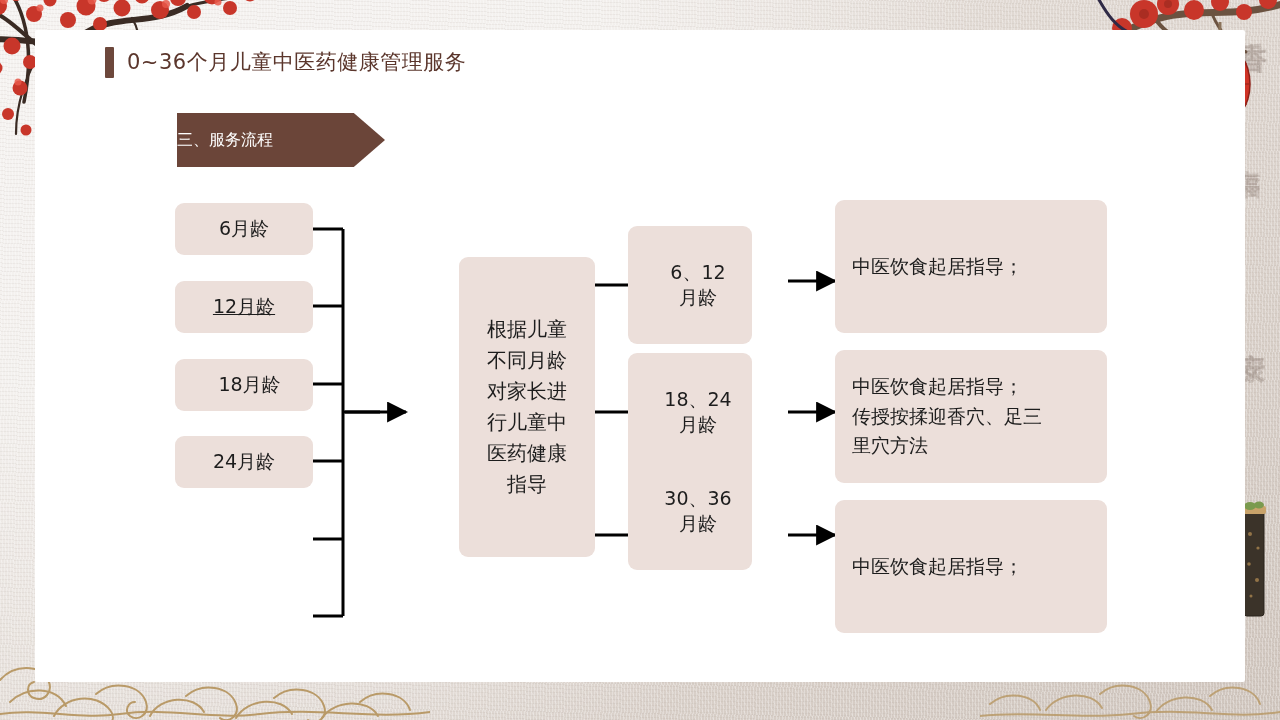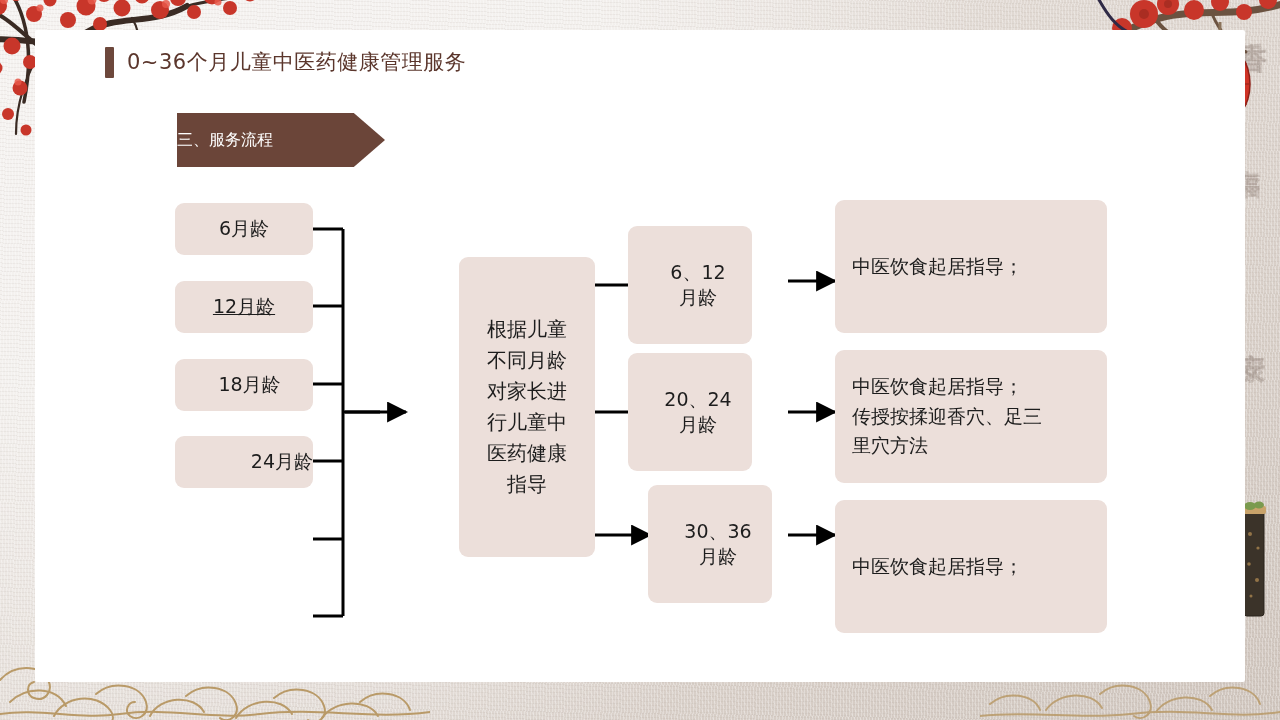--- a/index.html
+++ b/index.html
@@ -282,21 +282,21 @@
 
       <div class="node age-node" style="left:140px;top:173px;">
         <span>6月龄</span>
       </div>
       <div class="node age-node" style="left:140px;top:251px;text-decoration:underline;">
         <span>12月龄</span>
       </div>
       <div class="node age-node" style="left:140px;top:329px;padding-left:11px;">
         <span>18月龄</span>
       </div>
-      <div class="node age-node" style="left:140px;top:406px;justify-content:flex-end;">
+      <div class="node age-node" style="left:140px;top:406px;">
         <span>24月龄</span>
       </div>
 
       <div class="node center-node" style="left:400px;top:227px;margin-left:24px;">
         <div>
           <div>根据儿童</div>
           <div>不同月龄</div>
           <div>对家长进</div>
           <div>行儿童中</div>
           <div>医药健康</div>
@@ -305,25 +305,25 @@
       </div>
 
       <div class="node group-node" style="left:593px;top:196px;">
         <div>
           <div>6、12</div>
           <div>月龄</div>
         </div>
       </div>
       <div class="node group-node" style="left:593px;top:323px;">
         <div>
-          <div>20、24</div>
+          <div>18、24</div>
           <div>月龄</div>
         </div>
       </div>
-      <div class="node group-node" style="left:593px;top:455px;margin-left:20px;">
+      <div class="node group-node" style="left:593px;top:422px;">
         <div>
           <div>30、36</div>
           <div>月龄</div>
         </div>
       </div>
 
       <div class="node desc-node" style="left:800px;top:170px;">
         <div>
           <div>中医饮食起居指导；</div>
         </div>

